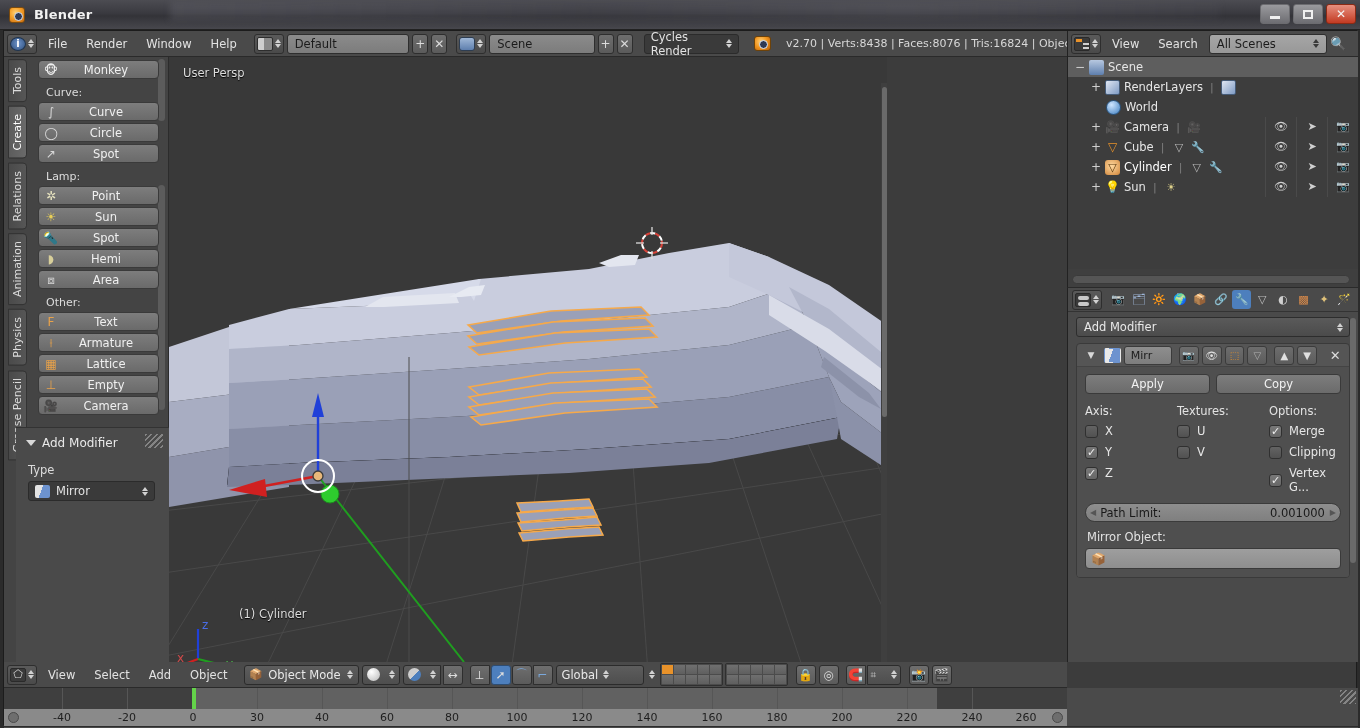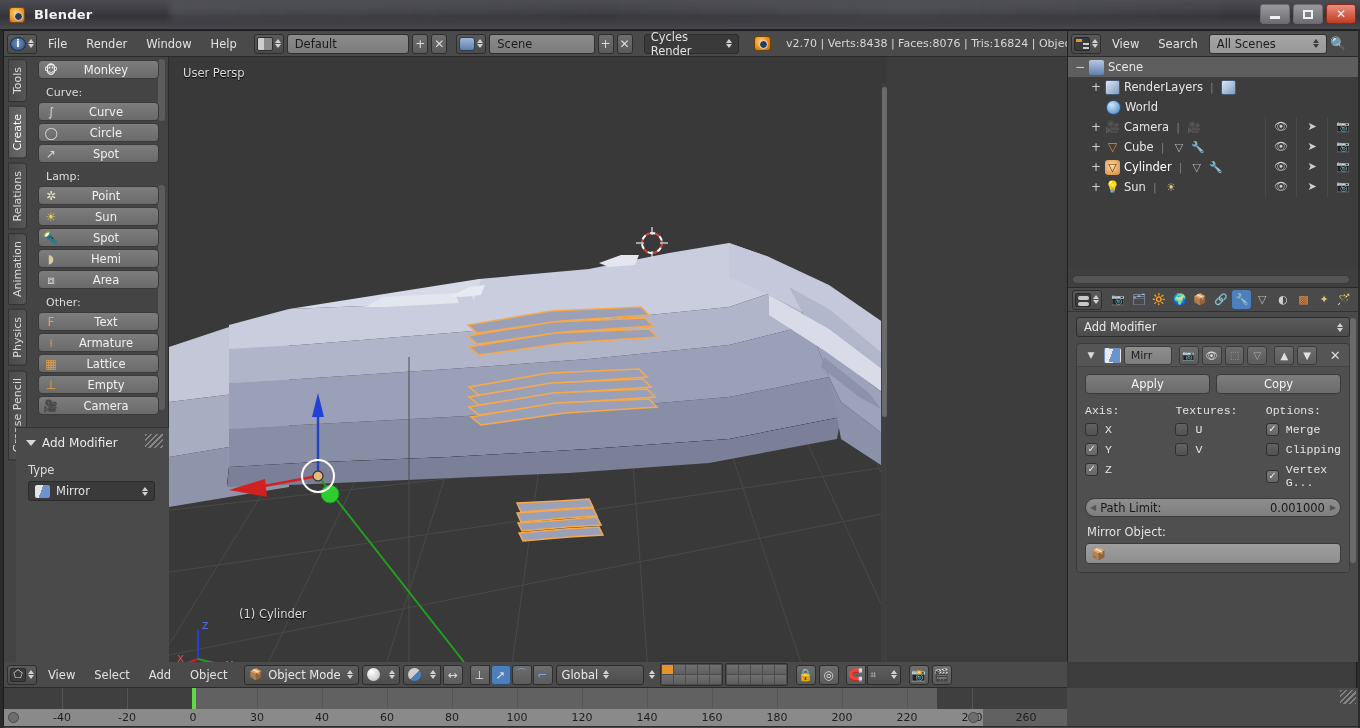--- a/index.html
+++ b/index.html
@@ -203,21 +203,21 @@
     margin:5px 8px 0 8px; height:20px; border-radius:3px;
     background: linear-gradient(180deg,#5a5a5a,#4b4b4b); border:1px solid #2d2d2d;
     display:flex; align-items:center; padding:0 7px; color:#e8e8e8; font-size:11.5px; position:relative;
   }
   .modbox { margin:6px 8px 0 8px; border:1px solid #3a3a3a; border-radius:4px; background:#555555; }
   .modhdr { height:23px; display:flex; align-items:center; gap:3px; padding:0 4px; border-bottom:1px solid #444;}
   .mini { width:20px;height:19px;border-radius:3px;border:1px solid #3b3b3b;
           background: linear-gradient(180deg,#6d6d6d,#5c5c5c); display:flex;align-items:center;justify-content:center;font-size:10px;}
   .mini.flat { background:transparent; border-color:transparent; }
   .modbody { padding:7px 8px 8px 8px; background:#4f4f4f; border-radius:0 0 3px 3px;}
-  .cols3 { display:flex; gap:20px;font-family:Liberation Mono, monospace; }
+  .cols3 { display:flex; gap:20px; }
   .cols3 > div { flex:1; }
   .col-h { color:#e2e2e2; font-size:11.5px; margin-bottom:6px; }
   .ckrow { display:flex; align-items:center; gap:7px; margin-bottom:7px; color:#e6e6e6; font-size:11.5px; }
   .mirrobj {
     height:21px; background: linear-gradient(180deg,#9e9e9e,#8e8e8e); border:1px solid #3a3a3a; border-radius:4px;
     display:flex; align-items:center; padding:0 5px; gap:6px;
   }
 
   
   .vhdr { position:absolute; left:0; top:631px; width:1063px; height:26px; }
@@ -226,21 +226,21 @@
     border:1px solid #2f2f2f; padding:1px; background:#4b4b4b; border-radius:2px;}
   .layer-grid div { background: linear-gradient(180deg,#6f6f6f,#5f5f5f); }
   .layer-grid div.on { background:#e8922a; }
 
   
   .timeline { position:absolute; left:0; top:657px; width:1354px; height:38px; background:#4a4a4a; }
   .tl-track { position:absolute; left:0; top:0; width:1063px; height:38px; background:#616161; }
   .tl-past { position:absolute; left:0; top:0; width:188px; height:21px; background:#3f3f3f; }
   .tl-future { position:absolute; left:933px; top:0; width:130px; height:21px; background:#3f3f3f; }
   .tl-playhead { position:absolute; left:188px; top:0; width:4px; height:21px; background:#64d44a; }
-  .tl-ruler { position:absolute; left:0; top:21px; width:979px; height:17px; background:#8a8a8a; }
+  .tl-ruler { position:absolute; left:0; top:21px; width:1063px; height:17px; background:#8a8a8a; }
   .tl-ruler .num { position:absolute; top:2px; transform:translateX(-50%); color:#1e1e1e; font-size:11px;}
   .tl-tick { position:absolute; top:0; width:1px; height:21px; background:#565656; }
   .tl-knobL, .tl-knobR { position:absolute; top:3px; width:11px;height:11px;border-radius:50%;
      background:#6e6e6e; border:1px solid #4a4a4a;}
   .tl-right { position:absolute; left:1063px; top:0; width:291px; height:38px; background:#4a4a4a; }
 
   
   .footer { position:absolute; left:0; top:695px; width:1354px; height:30px; background:#4a4a4a; border-top:1px solid #2c2c2c; }
   .f-inner { display:flex; align-items:center; height:26px; padding:2px 4px; gap:3px; }
   .corner-grip { position:absolute; width:16px;height:14px; opacity:.4;

